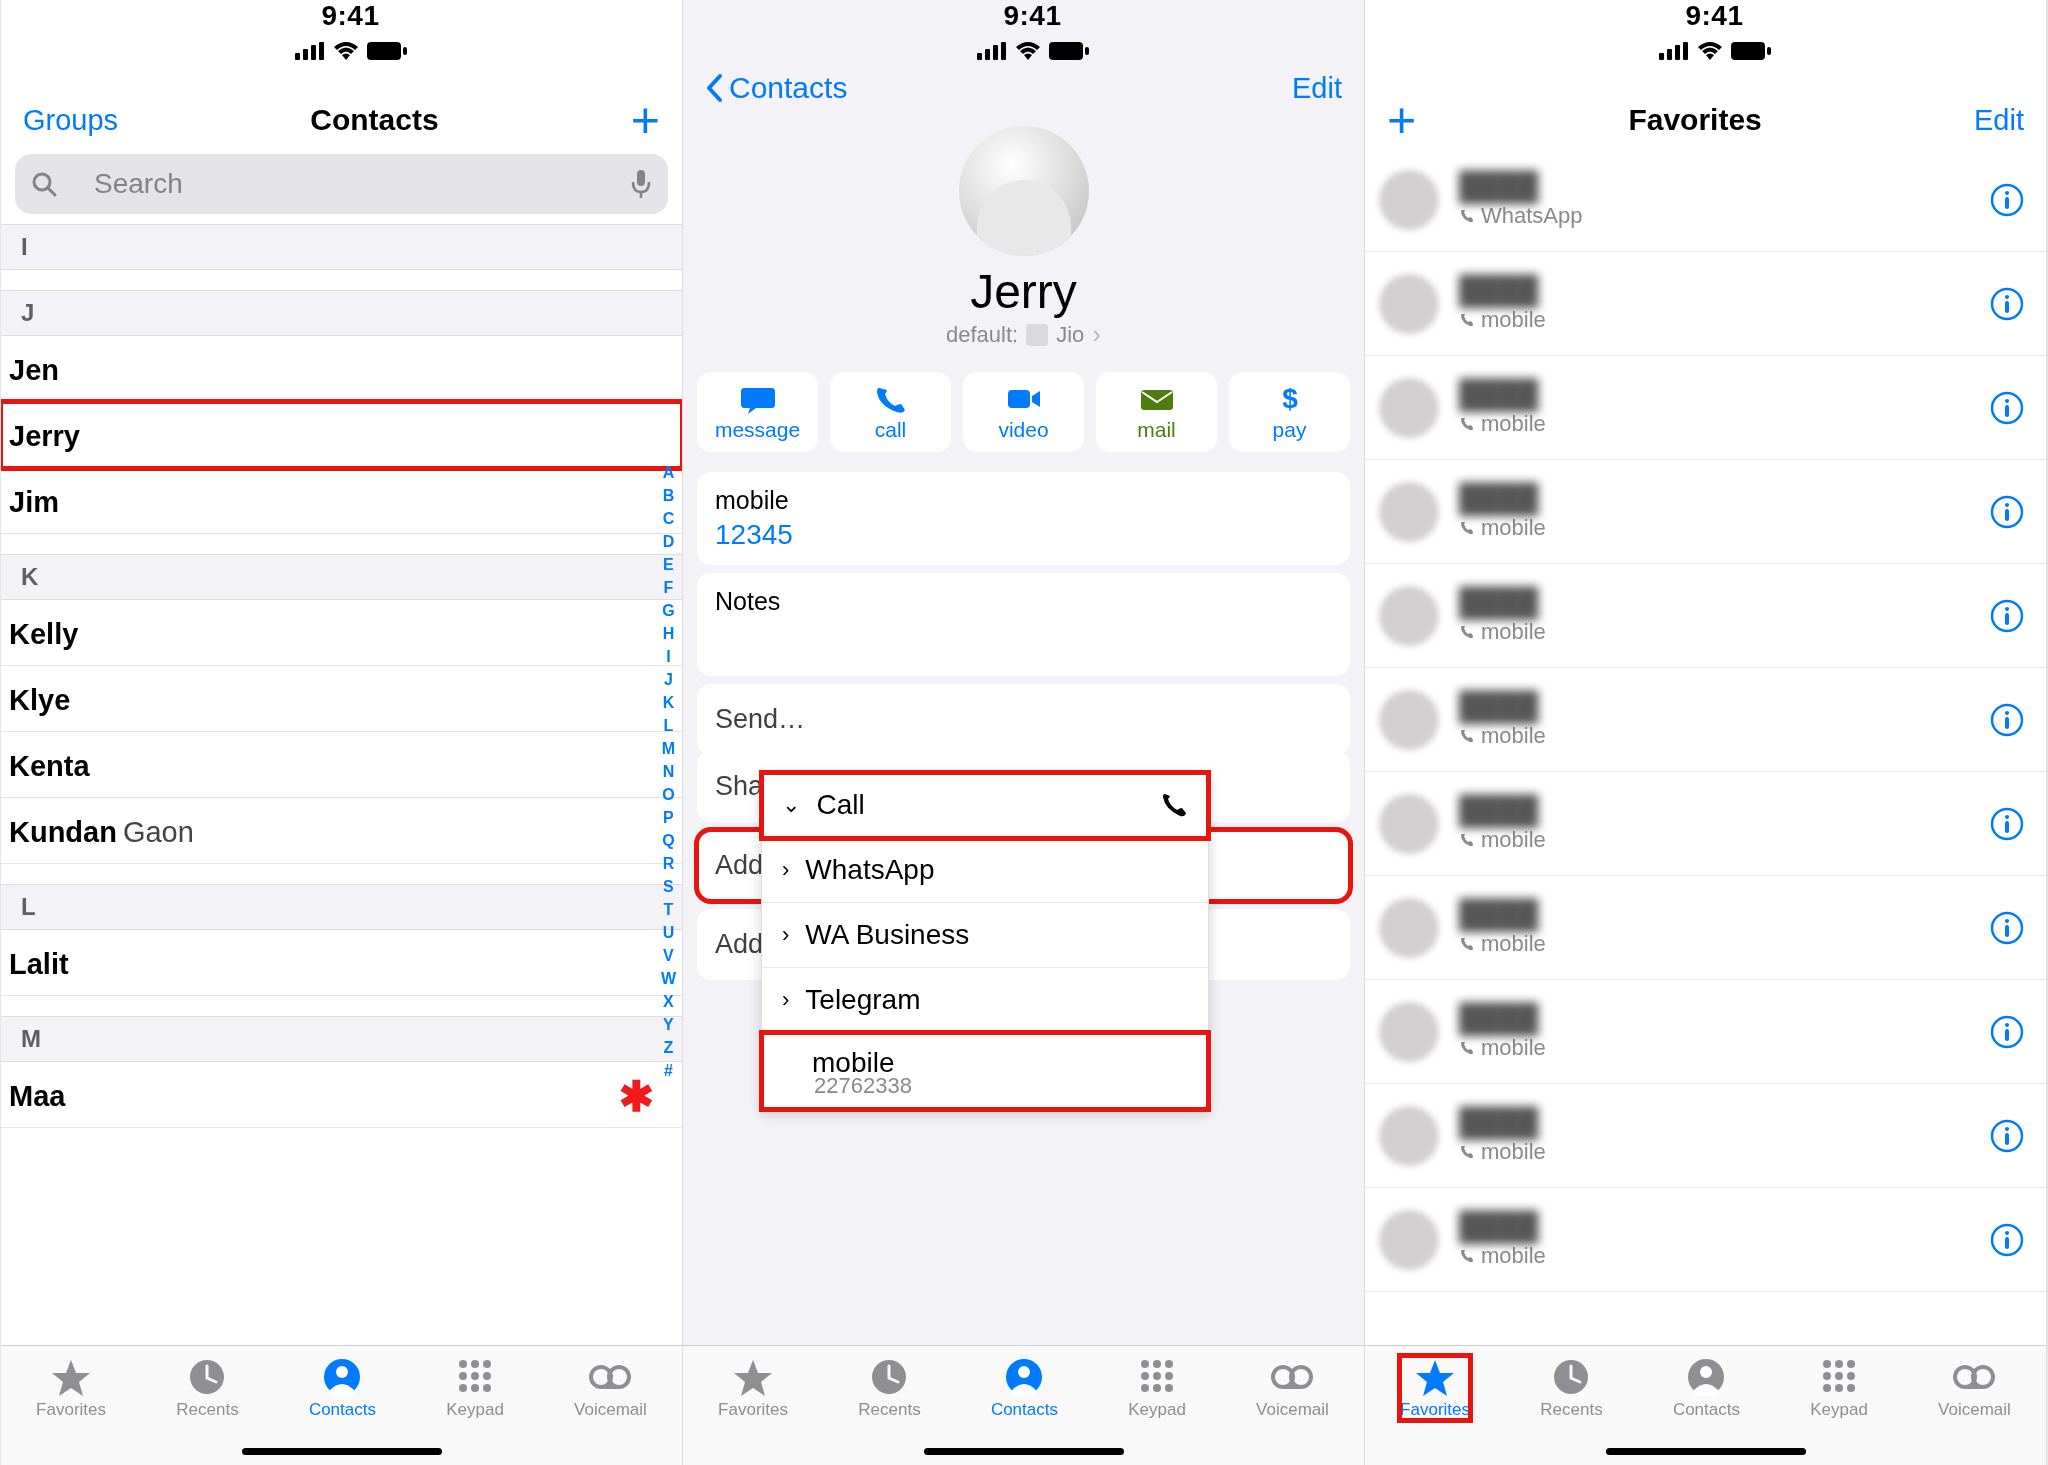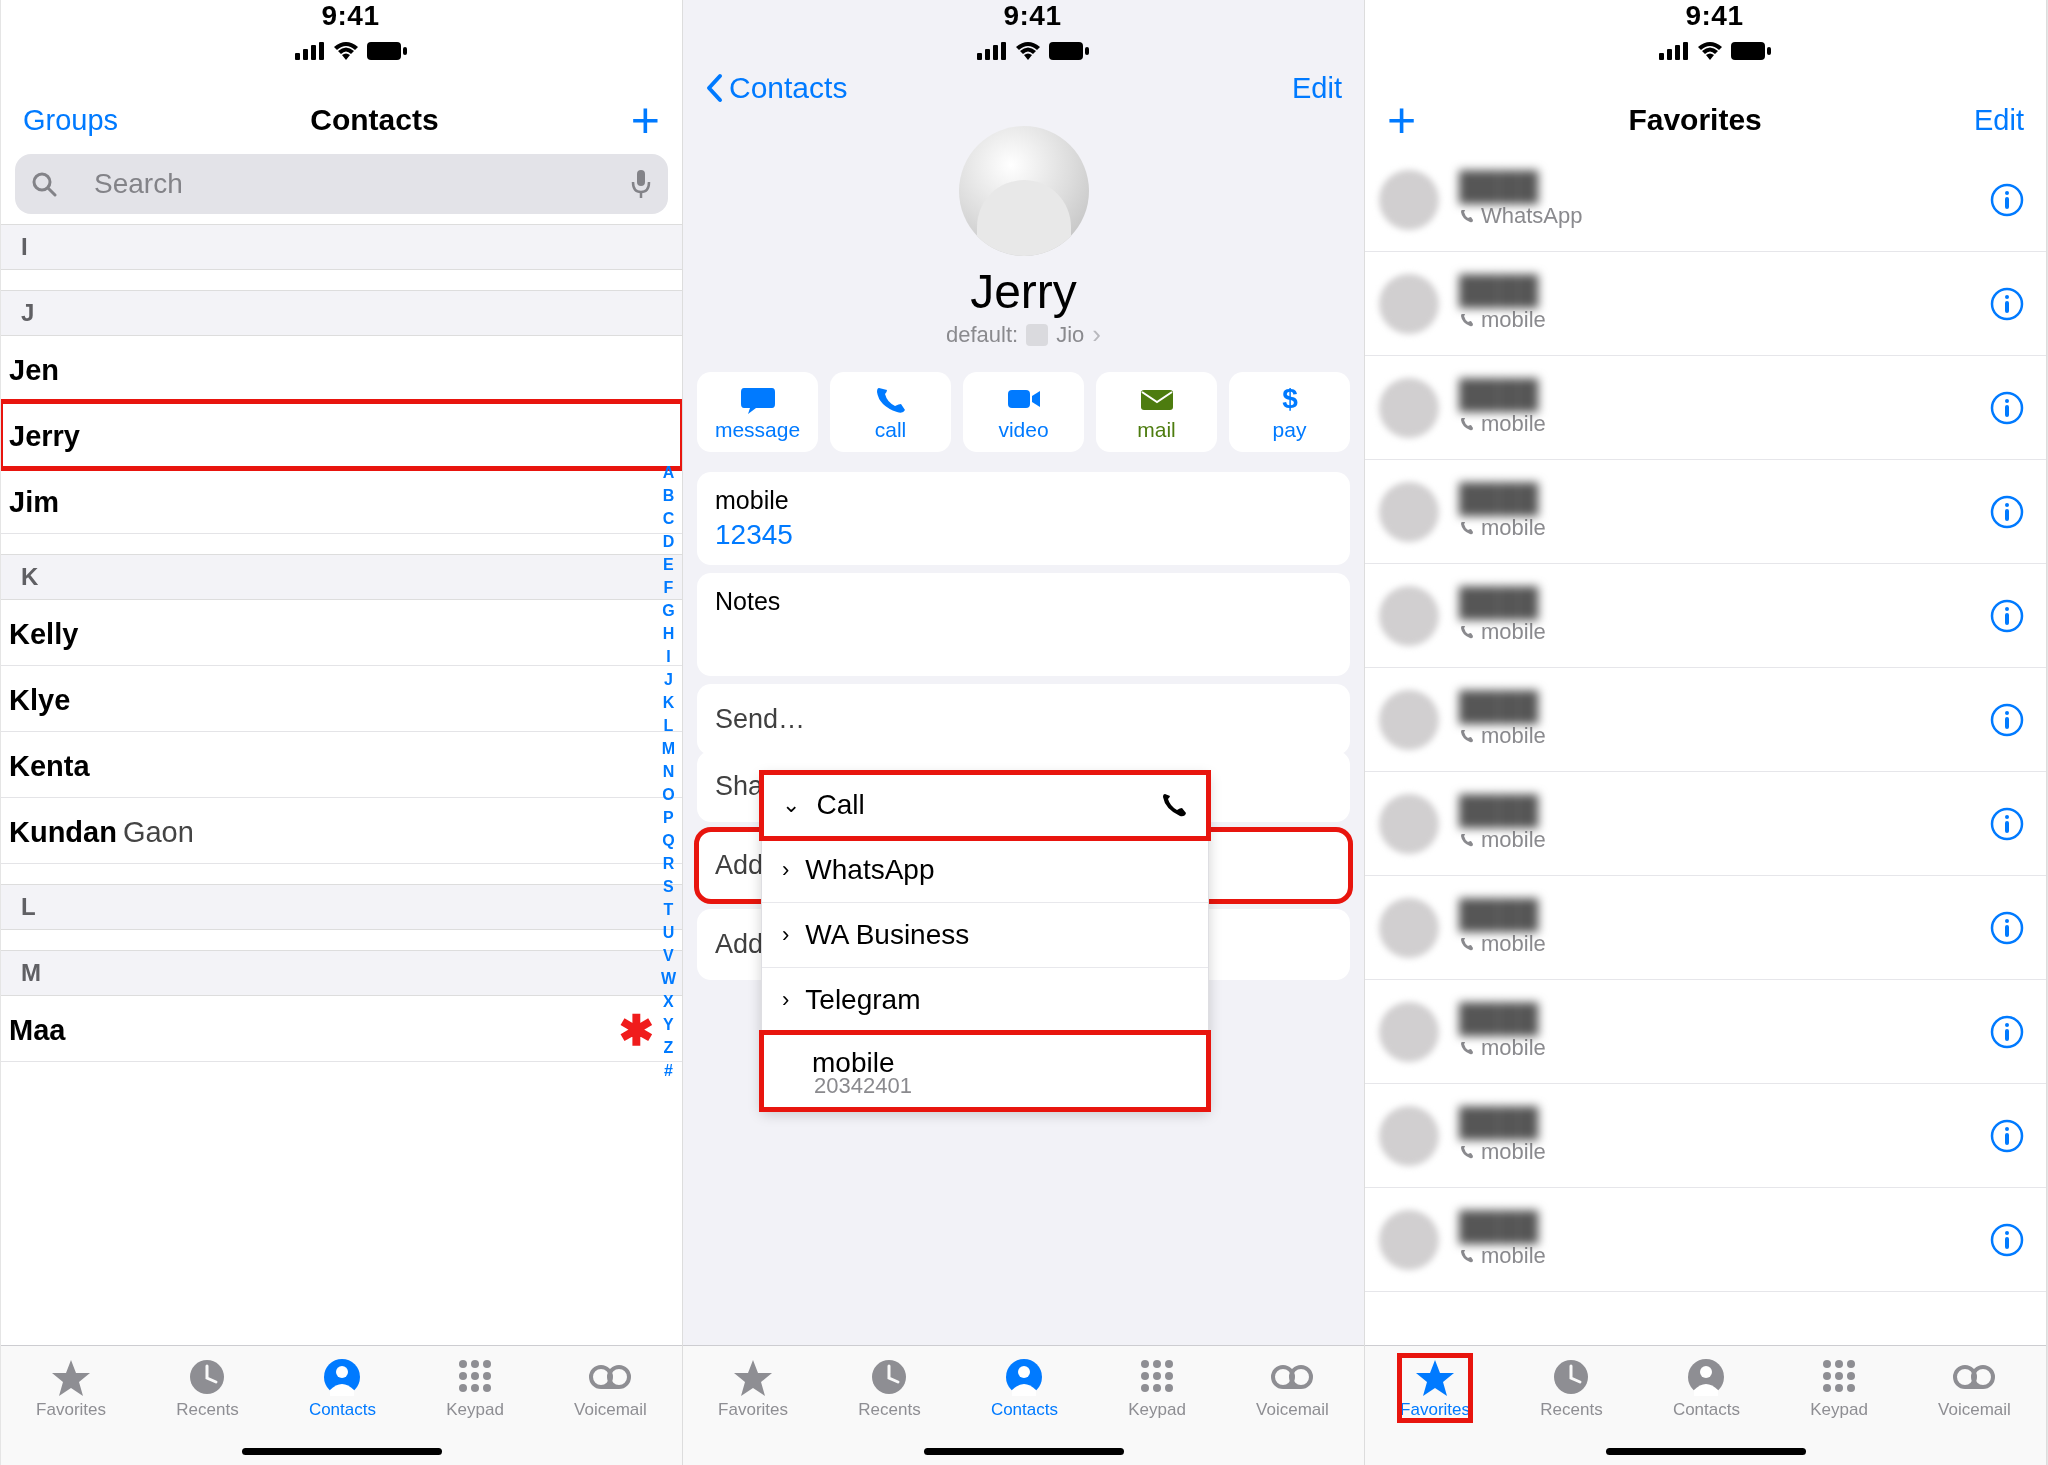--- a/index.html
+++ b/index.html
@@ -144,20 +144,23 @@
           </div>
     <div class="row">
             <span>Kenta</span>
           </div>
     <div class="row">
             <span>Kundan</span>
             <span class="light">Gaon</span>
           </div>
     <div style="height:20px"></div>
     <div class="letter-header">L</div>
+    <div class="row">
+            <span>Lalit</span>
+          </div>
     <div style="height:20px"></div>
     <div class="letter-header">M</div>
     <div class="row" style="position:relative">
             <span>Maa</span>
             <span class="redstar">✱</span>
           </div>
 
     <div class="alpha-index" id="alpha-idx">
             <span>A</span>
             <span>B</span>
@@ -347,21 +350,21 @@
               <span class="chev">›</span>
               <span>WA Business</span>
             </div>
       <div class="pitem">
               <span class="chev">›</span>
               <span>Telegram</span>
             </div>
       <div class="pitem mob highlighted">
         <span style="width:14px"></span>
         <span>mobile</span>
-        <span class="sub">20342401</span>
+        <span class="sub">22762338</span>
       </div>
     </div>
   </div>
 
   <div class="tabbar">
     <div class="tab">
             <svg viewBox="0 0 46 42">
               <path d="M23 4 L28 17 L42 17 L31 26 L35 40 L23 32 L11 40 L15 26 L4 17 L18 17 Z" fill="currentColor"></path>
             </svg>
             <span>Favorites</span>

